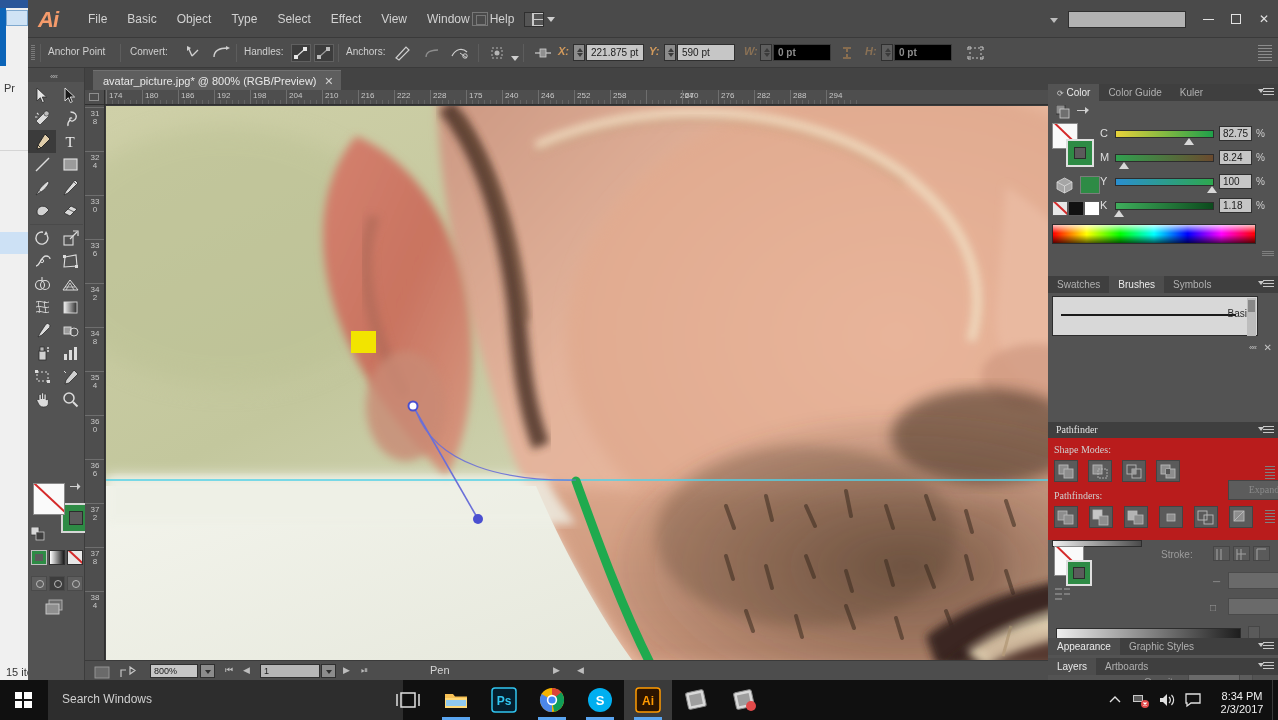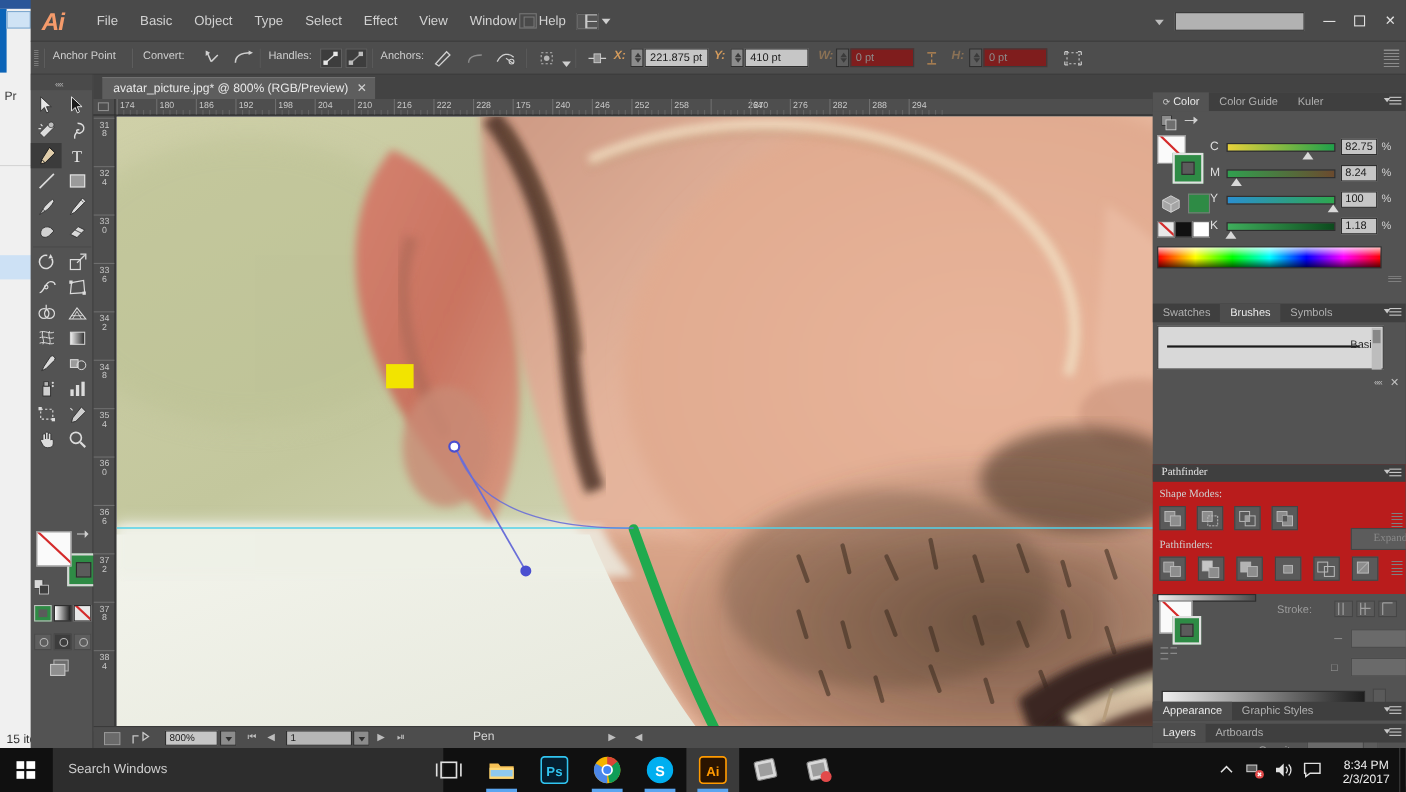--- a/index.html
+++ b/index.html
@@ -58,21 +58,21 @@
     border-bottom:1px solid #3a3a3a; }
   .cb-grip { position:absolute; left:3px; top:7px; width:4px; height:16px;
     background:repeating-linear-gradient(to bottom,#7a7a7a 0 1px,transparent 1px 2px);}
   .cb-lbl { position:absolute; font-size:10px; color:#cfcfcf; top:8px; }
   .cb-sep { position:absolute; top:6px; width:1px; height:18px; background:#3f3f3f;
     border-right:1px solid #5d5d5d;}
   .cb-ico { position:absolute; top:6px; width:20px; height:18px; }
   .cb-ico.active { background:#3d3d3d; border:1px solid #606060; }
   .cb-field { position:absolute; top:6px; height:17px; background:#c6c6c6; border:1px solid #2f2f2f;
     font-size:10px; color:#1c1c1c; line-height:15px; padding-left:4px; }
-  .cb-field.dim { background:#7f1d1d; color:#8d8d8d; border-color:#3c3c3c; }
+  .cb-field.dim { background:#000000; color:#8d8d8d; border-color:#3c3c3c;font-weight:bold; }
   .cb-stepper { position:absolute; top:6px; width:12px; height:17px; background:#8c8c8c;
     border:1px solid #2f2f2f; }
   .cb-stepper i,.cb-stepper b{ position:absolute; left:3px; width:0;height:0;
     border-left:3px solid transparent;border-right:3px solid transparent; display:block;}
   .cb-stepper i{ top:3px; border-bottom:4px solid #3b3b3b; }
   .cb-stepper b{ bottom:3px; border-top:4px solid #3b3b3b; }
   .cb-stepper.dim { background:#5e5e5e; }
   .cb-xy { position:absolute; top:7px; font-size:11px; color:#d29a5c; font-style:italic; font-weight:bold;}
   .cb-xy.dim { color:#8a7155; }
   .cb-right-grip { position:absolute; right:6px; top:7px; width:14px; height:16px;
@@ -392,21 +392,21 @@
       <div class="cb-stepper" style="left:545px">
           <i></i>
           <b></b>
         </div>
       <div class="cb-field" style="left:558px;width:58px">221.875 pt</div>
       <div class="cb-xy" style="left:621px">Y:</div>
       <div class="cb-stepper" style="left:636px">
           <i></i>
           <b></b>
         </div>
-      <div class="cb-field" style="left:649px;width:58px">410 pt</div>
+      <div class="cb-field" style="left:649px;width:58px">590 pt</div>
 
       <div class="cb-xy dim" style="left:716px">W:</div>
       <div class="cb-stepper dim" style="left:732px">
           <i></i>
           <b></b>
         </div>
       <div class="cb-field dim" style="left:745px;width:58px">0 pt</div>
       <div class="cb-ico" style="left:810px">
         <svg width="18" height="18" viewBox="0 0 18 18">
             <path d="M5 4 h8 M5 14 h8" stroke="#c08b52" stroke-width="1.1"></path>

